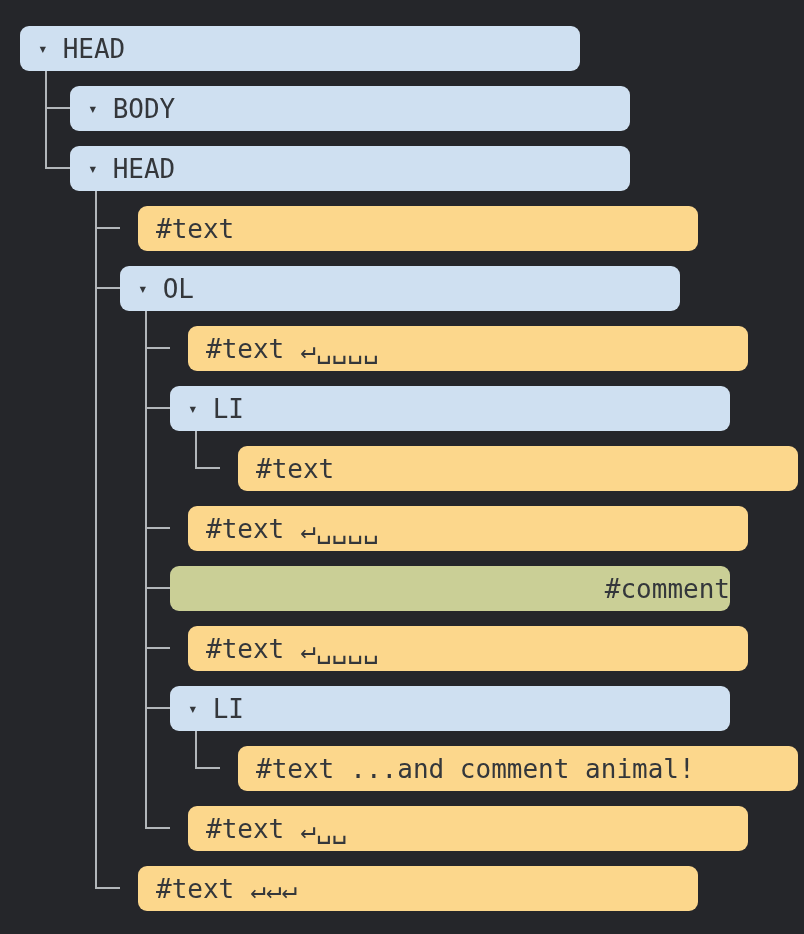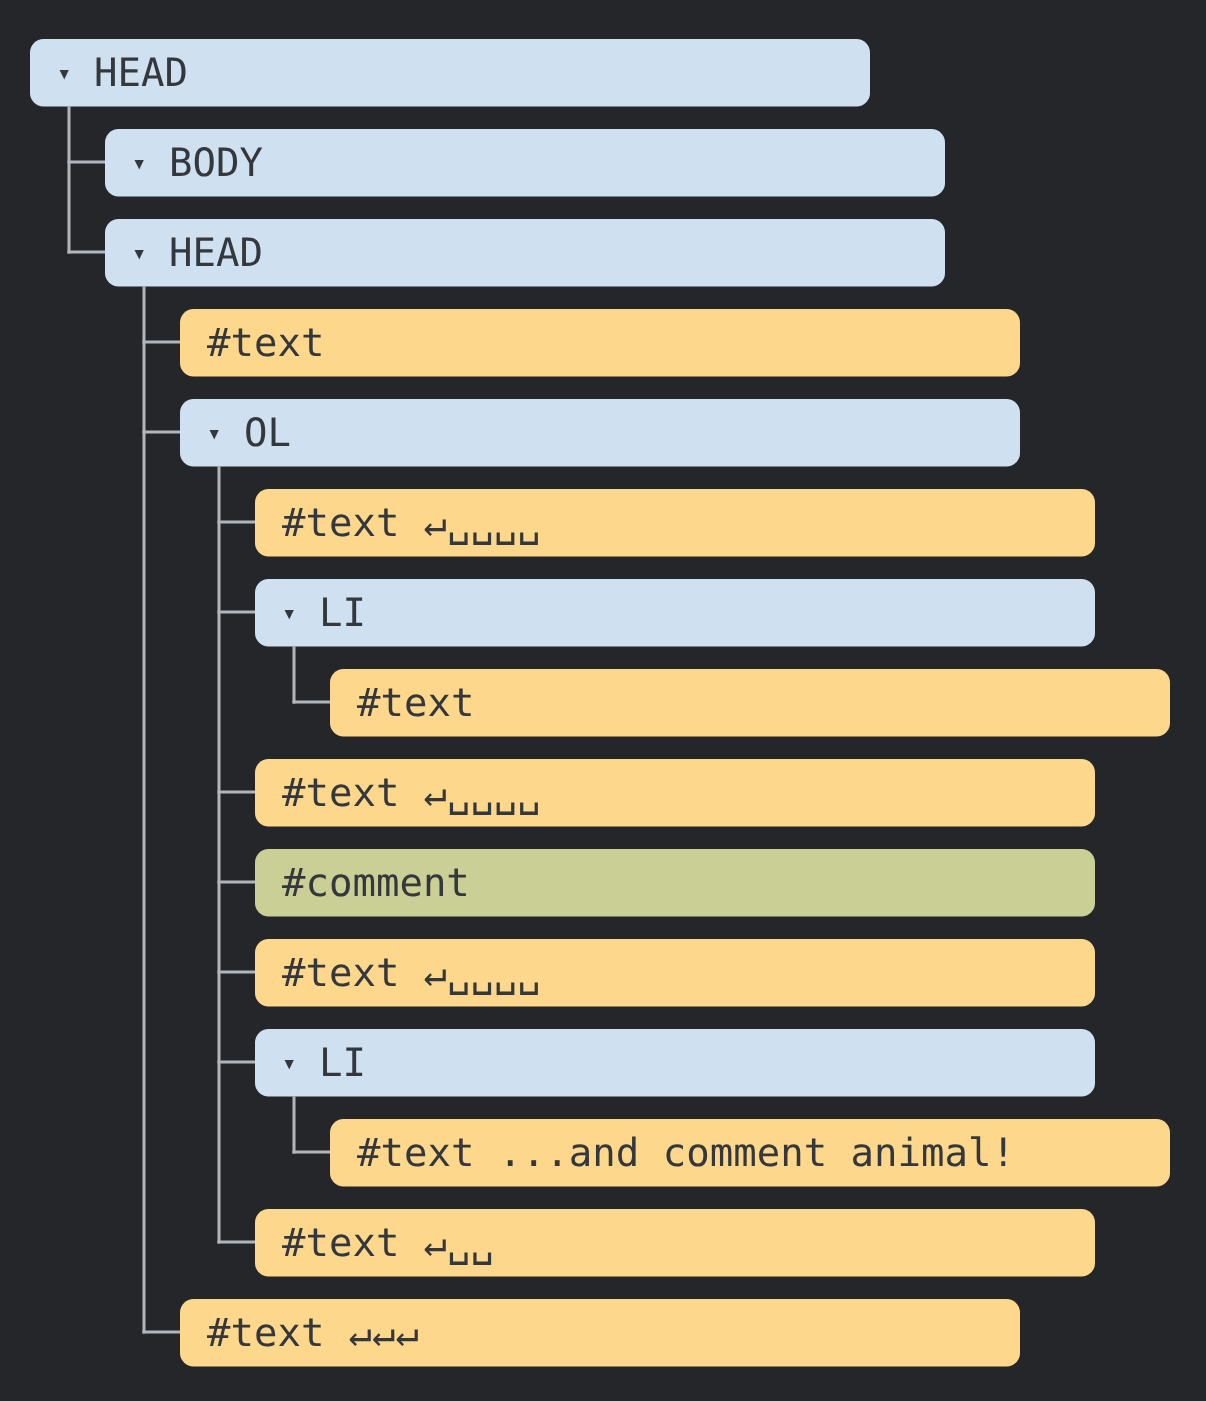--- a/index.html
+++ b/index.html
@@ -21,21 +21,21 @@
     position:absolute;
     width:560px;height:45px;box-sizing:border-box;
     border-radius:9px;
     display:flex;align-items:center;
     padding-left:18px;
     font-size:26px;
     color:var(--label);
     white-space:pre;
   }
   .node.element{background:var(--element-box);}
-  .node.text{background:var(--text-box);}
+  .node.text{background:var(--text-box);margin-left:18px;}
   .node.comment{background:var(--comment-box);}
   .marker{
     font-size:16px;
     line-height:1;
     margin-right:15px;
     color:var(--label);
   }
   .value{margin-left:16px;}
   .conn{position:absolute;background:var(--connector);}
 </style>
@@ -64,19 +64,19 @@
     <div class="conn" style="left: 195px; top: 767px; width: 25px; height: 2px;"></div>
     <div class="node element" style="left: 20px; top: 26px;"><span class="marker">▾</span><span class="name">HEAD</span></div>
     <div class="node element" style="left: 70px; top: 86px;"><span class="marker">▾</span><span class="name">BODY</span></div>
     <div class="node element" style="left: 70px; top: 146px;"><span class="marker">▾</span><span class="name">HEAD</span></div>
     <div class="node text" style="left: 120px; top: 206px;"><span class="name">#text</span></div>
     <div class="node element" style="left: 120px; top: 266px;"><span class="marker">▾</span><span class="name">OL</span></div>
     <div class="node text" style="left: 170px; top: 326px;"><span class="name">#text</span><span class="value">↵␣␣␣␣</span></div>
     <div class="node element" style="left: 170px; top: 386px;"><span class="marker">▾</span><span class="name">LI</span></div>
     <div class="node text" style="left: 220px; top: 446px;"><span class="name">#text</span></div>
     <div class="node text" style="left: 170px; top: 506px;"><span class="name">#text</span><span class="value">↵␣␣␣␣</span></div>
-    <div class="node comment" style="left: 170px; top: 566px;"><span class="name">#comment</span></div>
+    <div class="node comment" style="left: 170px; top: 566px; justify-content: flex-end;"><span class="name">#comment</span></div>
     <div class="node text" style="left: 170px; top: 626px;"><span class="name">#text</span><span class="value">↵␣␣␣␣</span></div>
     <div class="node element" style="left: 170px; top: 686px;"><span class="marker">▾</span><span class="name">LI</span></div>
     <div class="node text" style="left: 220px; top: 746px;"><span class="name">#text</span><span class="value">...and comment animal!</span></div>
     <div class="node text" style="left: 170px; top: 806px;"><span class="name">#text</span><span class="value">↵␣␣</span></div>
     <div class="node text" style="left: 120px; top: 866px;"><span class="name">#text</span><span class="value">↵↵↵</span></div>
   </div>
 
 </body></html>

